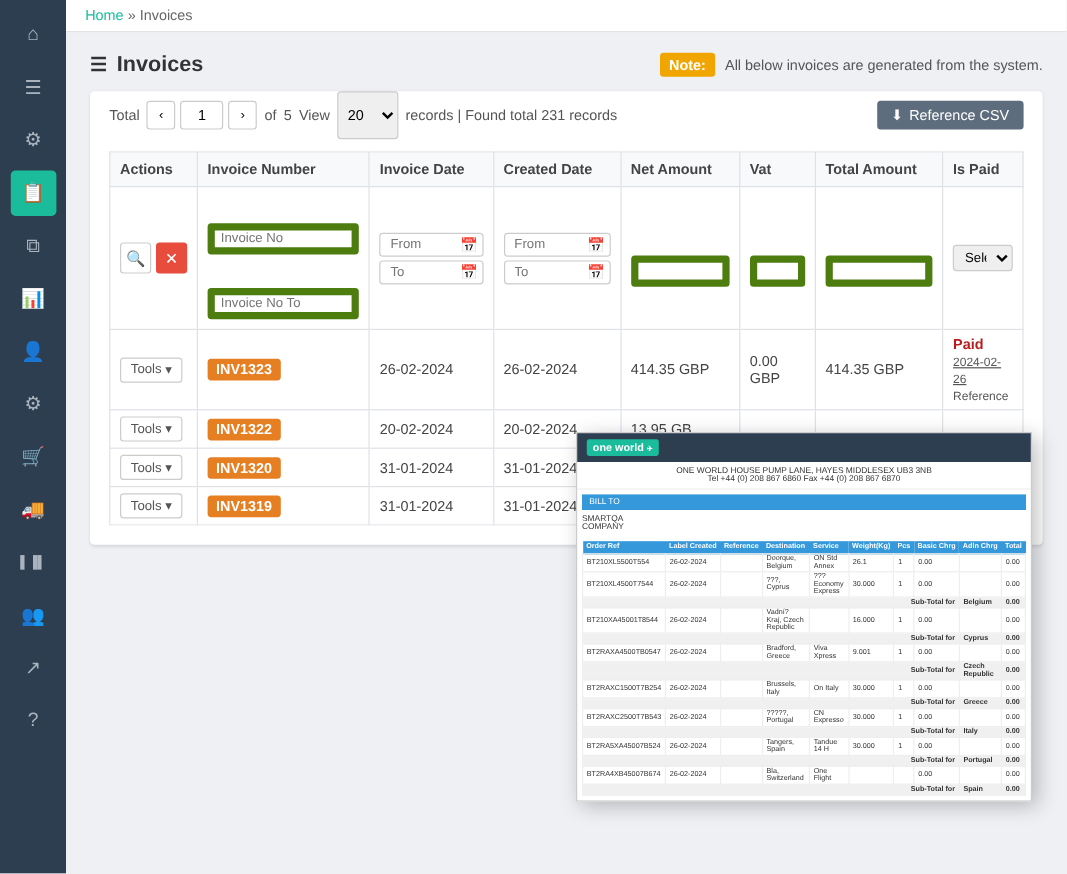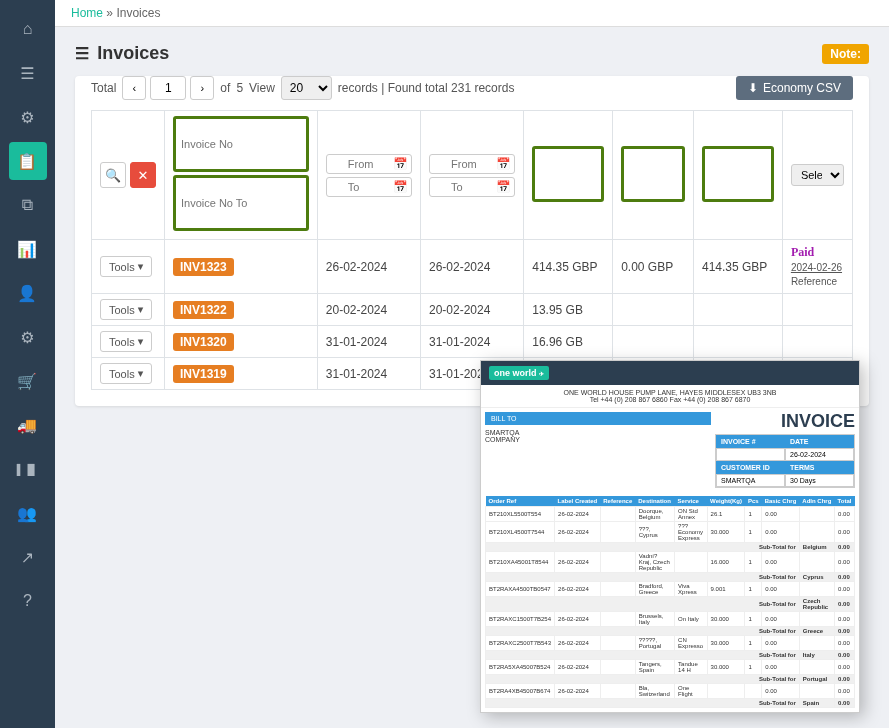--- a/index.html
+++ b/index.html
@@ -112,21 +112,21 @@
     .page-btn {
       width: 24px; height: 24px; border: 1px solid #ccc; background: #fff;
       cursor: pointer; display: flex; align-items: center; justify-content: center;
       border-radius: 3px; font-size: 11px;
     }
     .page-input {
       width: 36px; height: 24px; border: 1px solid #ccc; text-align: center;
       font-size: 12px; border-radius: 3px;
     }
     .view-select {
-      height: 24px; border: 1px solid #ccc; font-size: 12px; border-radius: 3px; padding: 0 4px;
+      height: 40px; border: 1px solid #ccc; font-size: 12px; border-radius: 3px; padding: 0 4px;
     }
     .download-btn {
       background: #5d6d7e; color: #fff; border: none; padding: 5px 12px;
       border-radius: 3px; cursor: pointer; font-size: 12px; display: flex; align-items: center; gap: 5px;
     }
 
     
     .table-wrapper { padding: 0 16px; overflow-x: auto; }
     table { width: 100%; border-collapse: collapse; font-size: 12px; }
     th {
@@ -139,22 +139,22 @@
       white-space: nowrap;
     }
     td {
       border: 1px solid #dee2e6;
       padding: 5px 8px;
       color: #444;
       vertical-align: middle;
     }
 
     .filter-input {
-      width: 100%; border: 3px solid #4d7c0f; padding: 19px 5px;
-      border-radius: 3px; font-size: 11px; margin-bottom: 3px;
+      width: 100%; border: 6px solid #4d7c0f; padding: 1px 5px;
+      border-radius: 3px; font-size: 11px; margin-bottom: 3px; margin-top: 25px;
     }
 
     .action-btns { display: flex; gap: 4px; }
     .btn-search {
       width: 26px; height: 26px; background: #fff; border: 1px solid #ccc;
       border-radius: 3px; cursor: pointer; display: flex; align-items: center; justify-content: center;
       color: #555; font-size: 13px;
     }
     .btn-clear {
       width: 26px; height: 26px; background: #e74c3c; border: 1px solid #e74c3c;
@@ -166,27 +166,27 @@
       background: #e67e22; color: #fff; padding: 2px 7px; border-radius: 3px;
       font-weight: bold; font-size: 12px;
     }
 
     .tools-btn {
       background: #fff; border: 1px solid #ccc; padding: 3px 8px;
       border-radius: 3px; cursor: pointer; font-size: 11px; color: #555;
       display: flex; align-items: center; gap: 3px;
     }
 
-    .paid-badge { color: #a21caf; font-weight: bold; font-family: Liberation Serif, serif; }
+    .paid-badge { color: #b91c1c; font-weight: bold; }
 
     .date-input-wrap {
       position: relative; display: flex; align-items: center;
     }
     .date-input {
-      width: 100%; border: 1px solid #ccc; padding: 3px 22px 3px 21px;
+      width: 100%; border: 1px solid #ccc; padding: 3px 22px 3px 8px;
       border-radius: 3px; font-size: 11px;
     }
     .cal-icon {
       position: absolute; right: 4px; color: #888; font-size: 12px; pointer-events: none;
     }
 
     .is-paid-select {
       width: 100%; border: 1px solid #ccc; padding: 3px 5px;
       border-radius: 3px; font-size: 11px;
     }
@@ -312,20 +312,21 @@
 
   <div class="content">
 
     <div class="page-header">
       <div class="page-title">
         <span style="font-size:16px;">☰</span>
         <span>Invoices</span>
       </div>
       <div style="display:flex; align-items:center; gap:8px;">
         <span class="note-badge">Note:</span>
+        <span class="note-text">All below invoices are generated from the system.</span>
       </div>
     </div>
 
     <div class="card">
 
 
       <div class="pagination-row">
         <div class="pagination-left">
           <span>Total</span>
           <div class="page-nav">
@@ -339,27 +340,37 @@
           <select class="view-select">
             <option>10</option>
             <option selected="">20</option>
             <option>50</option>
             <option>100</option>
           </select>
           <span>records | Found total 231 records</span>
         </div>
         <button class="download-btn">
           <span>⬇</span>
-          <span>Economy CSV</span>
+          <span>Reference CSV</span>
         </button>
       </div>
 
       <div class="table-wrapper">
         <table>
           <thead>
+            <tr>
+              <th>Actions</th>
+              <th>Invoice Number</th>
+              <th>Invoice Date</th>
+              <th>Created Date</th>
+              <th>Net Amount</th>
+              <th>Vat</th>
+              <th>Total Amount</th>
+              <th>Is Paid</th>
+            </tr>
 
             <tr>
               <td>
                 <div class="action-btns">
                   <button class="btn-search">🔍</button>
                   <button class="btn-clear">✕</button>
                 </div>
               </td>
               <td>
                 <input class="filter-input" type="text" placeholder="Invoice No" style="">
@@ -480,33 +491,20 @@
     <div>ONE WORLD HOUSE  PUMP LANE, HAYES  MIDDLESEX UB3 3NB</div>
     <div>Tel +44 (0) 208 867 6860  Fax +44 (0) 208 867 6870</div>
   </div>
 
   <div class="inv-main">
     <div class="inv-left">
       <div class="bill-to-box">BILL TO</div>
       <div class="customer-info">
         <div>SMARTQA</div>
         <div>COMPANY</div>
-      </div>
-    </div>
-    <div class="inv-right">
-      <div class="inv-word">INVOICE</div>
-      <div class="inv-grid">
-        <div class="inv-cell-header">INVOICE #</div>
-        <div class="inv-cell-header">DATE</div>
-        <div class="inv-cell"></div>
-        <div class="inv-cell">26-02-2024</div>
-        <div class="inv-cell-header">CUSTOMER ID</div>
-        <div class="inv-cell-header">TERMS</div>
-        <div class="inv-cell">SMARTQA</div>
-        <div class="inv-cell">30 Days</div>
       </div>
     </div>
   </div>
 
   <div style="padding: 0 4px 4px 4px;">
     <table class="inv-table">
       <thead>
         <tr>
           <th>Order Ref</th>
           <th>Label Created</th>

